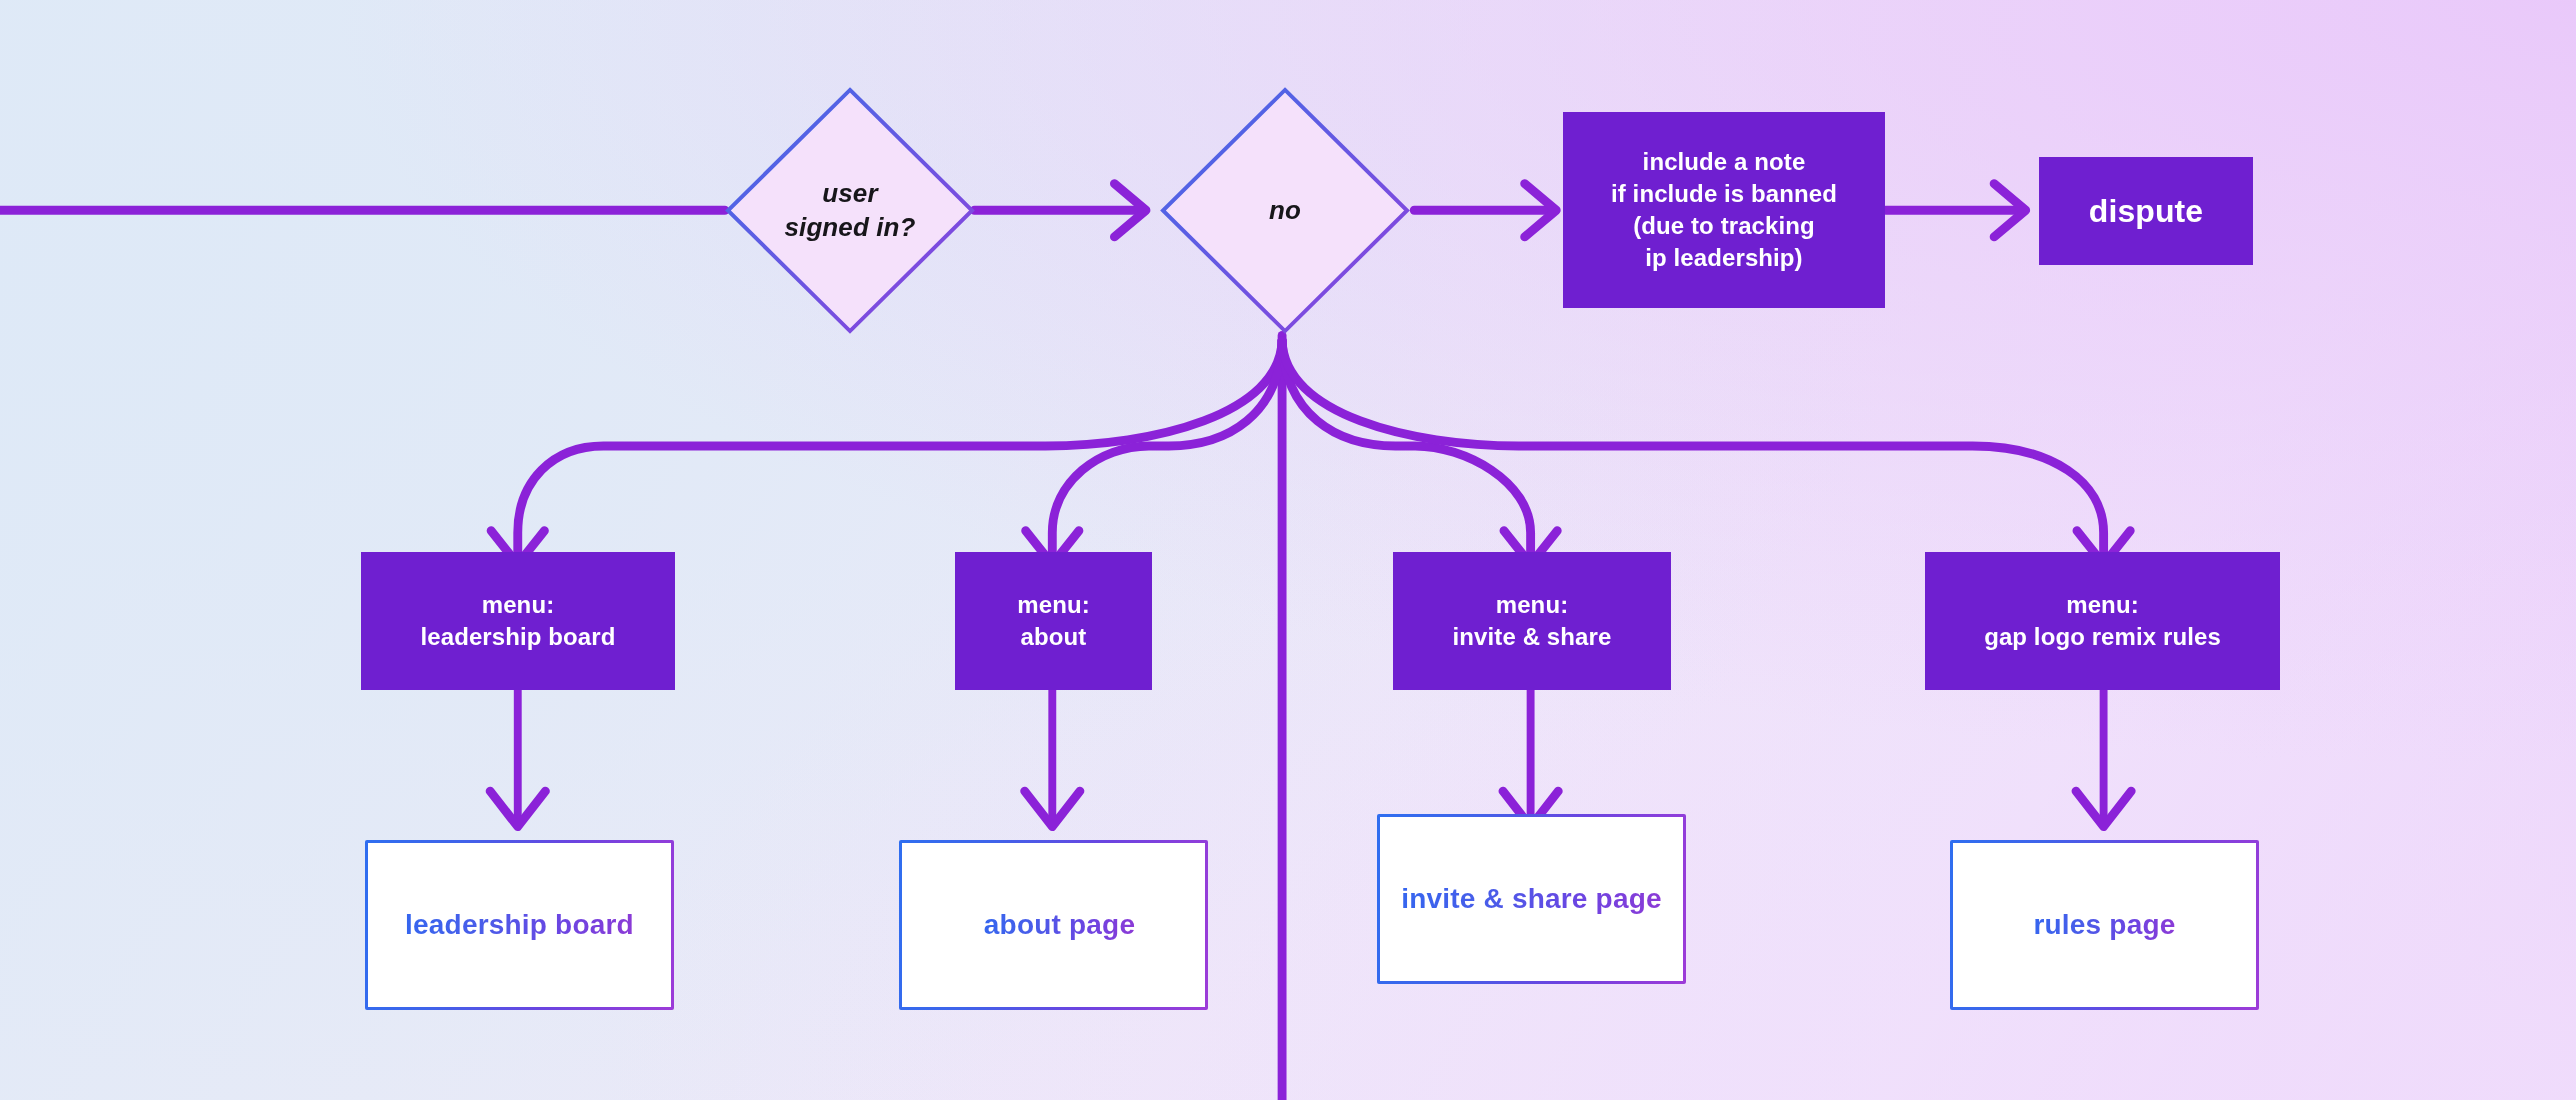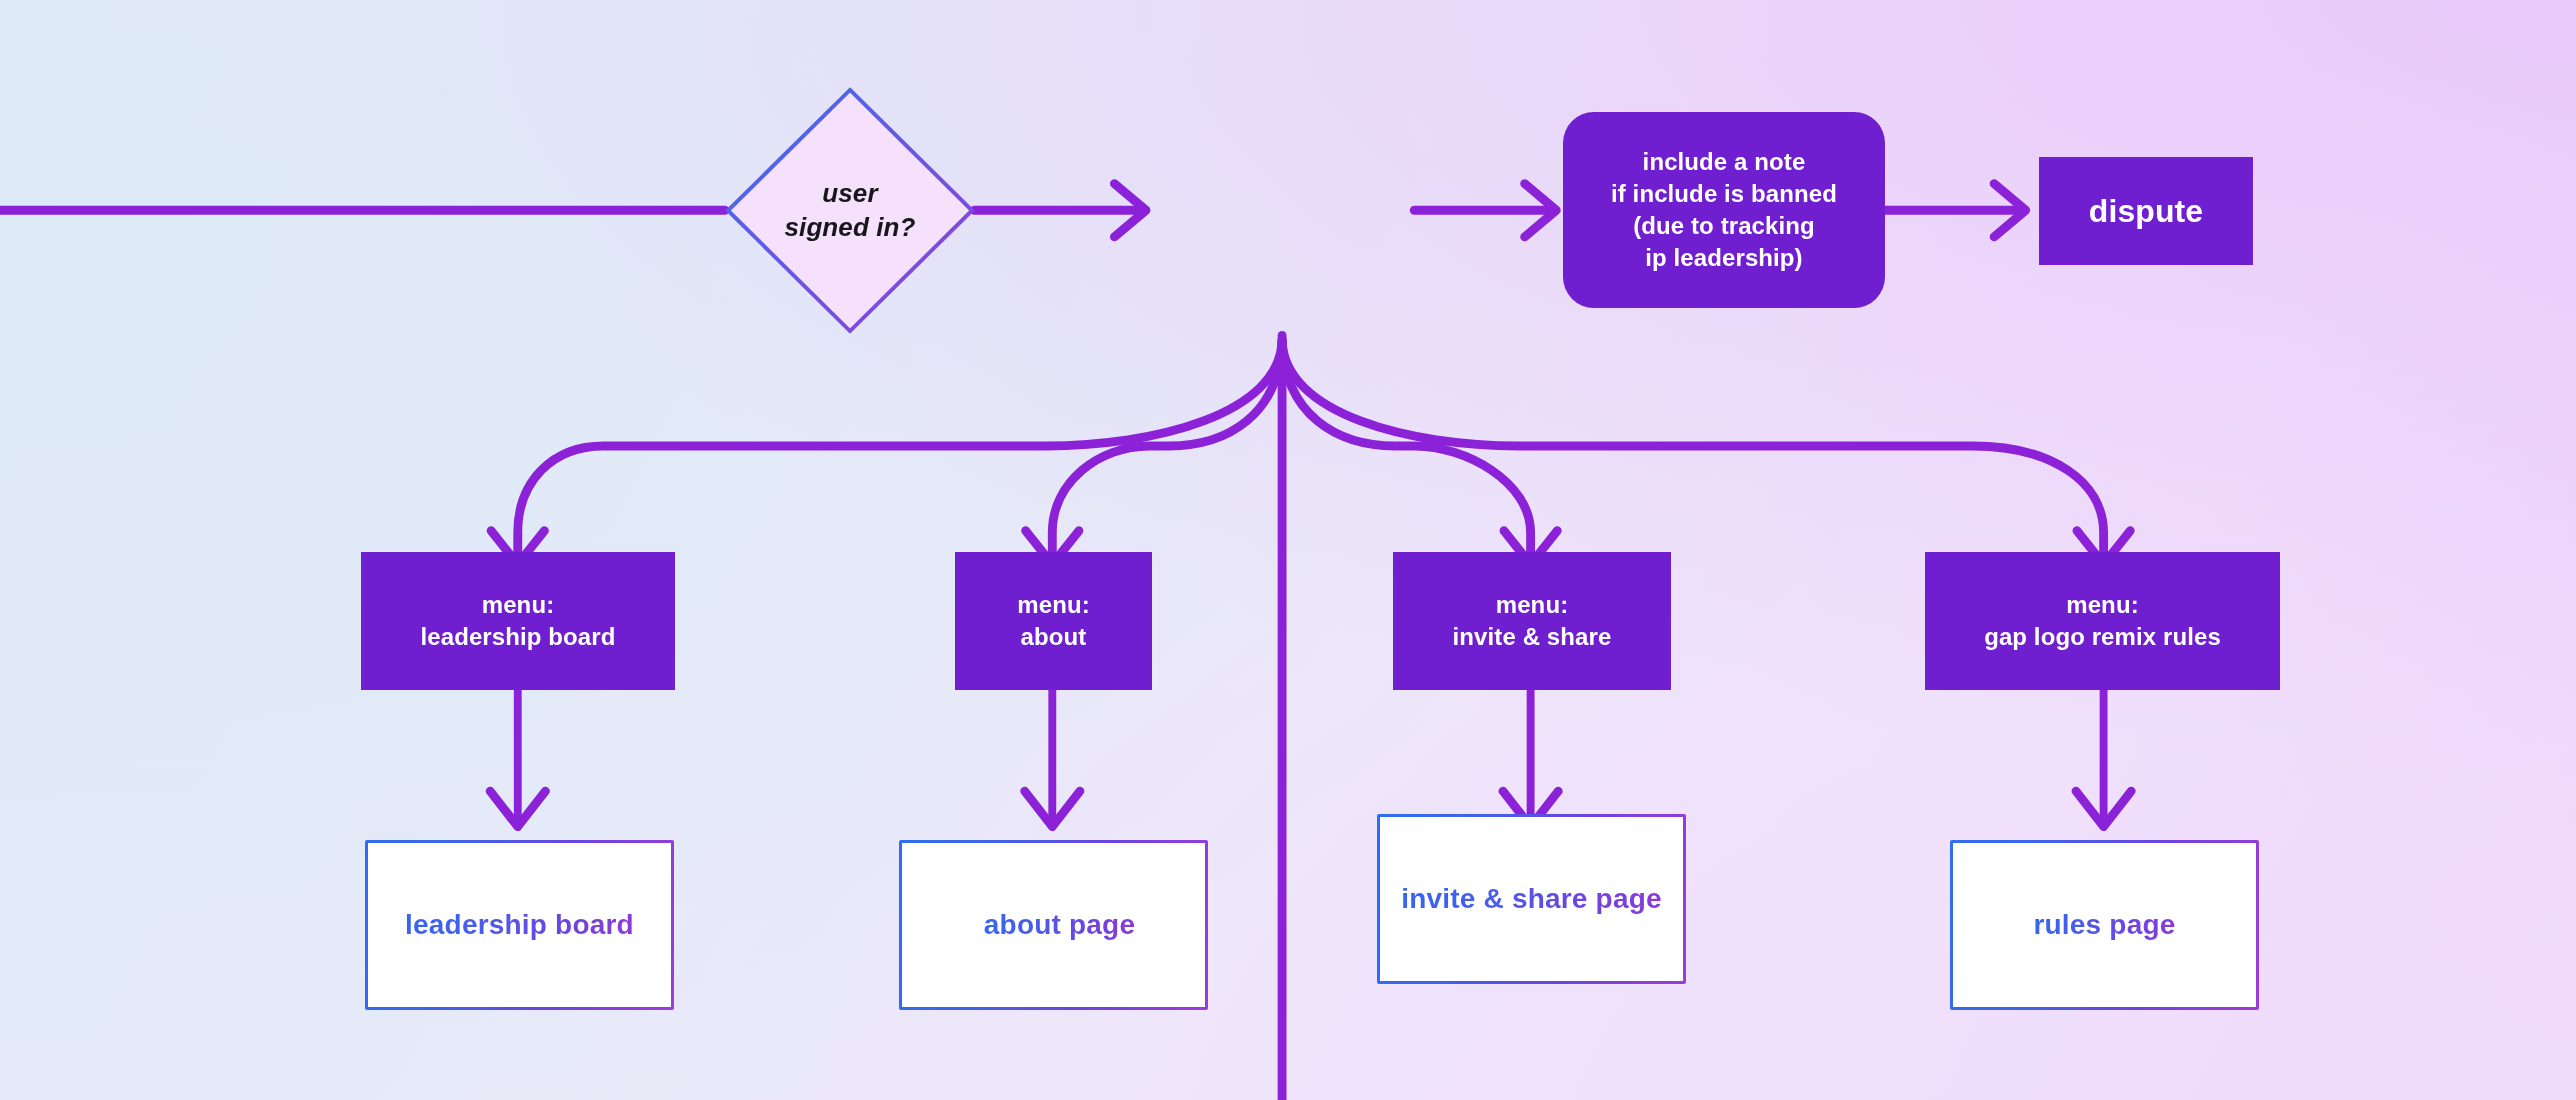--- a/index.html
+++ b/index.html
@@ -195,22 +195,36 @@
       <polygon points="126.5,3 250,125 126.5,247 3,125" fill="#f5e1fb" stroke="url(#dg1)" stroke-width="4"></polygon>
     </svg>
     <div class="diamond-label" style="font-size:26px;">
       <div>
         <div>user</div>
         <div>signed in?</div>
       </div>
     </div>
   </div>
 
-
-  <div class="node box-purple" style="left:1563px; top:112px; width:322px; height:196px; font-size:24px;border-radius:31px;">
+  <div class="diamond-wrap" style="left:1160px; top:87px; width:250px; height:247px;">
+    <svg class="diamond-shape" viewBox="0 0 253 250" preserveAspectRatio="none">
+      <defs>
+        <linearGradient id="dg2" x1="0" y1="0" x2="1" y2="1">
+          <stop offset="0%" stop-color="#3f6ee8"></stop>
+          <stop offset="100%" stop-color="#9040dc"></stop>
+        </linearGradient>
+      </defs>
+      <polygon points="126.5,3 250,125 126.5,247 3,125" fill="#f5e1fb" stroke="url(#dg2)" stroke-width="4"></polygon>
+    </svg>
+    <div class="diamond-label" style="font-size:26px;">
+      <div>no</div>
+    </div>
+  </div>
+
+  <div class="node box-purple" style="left:1563px; top:112px; width:322px; height:196px; font-size:24px;">
     <div>
       <div>include a note</div>
       <div>if include is banned</div>
       <div>(due to tracking</div>
       <div>ip leadership)</div>
     </div>
   </div>
 
   <div class="node box-purple" style="left:2039px; top:157px; width:214px; height:108px; font-size:32px;">
     <div>dispute</div>

